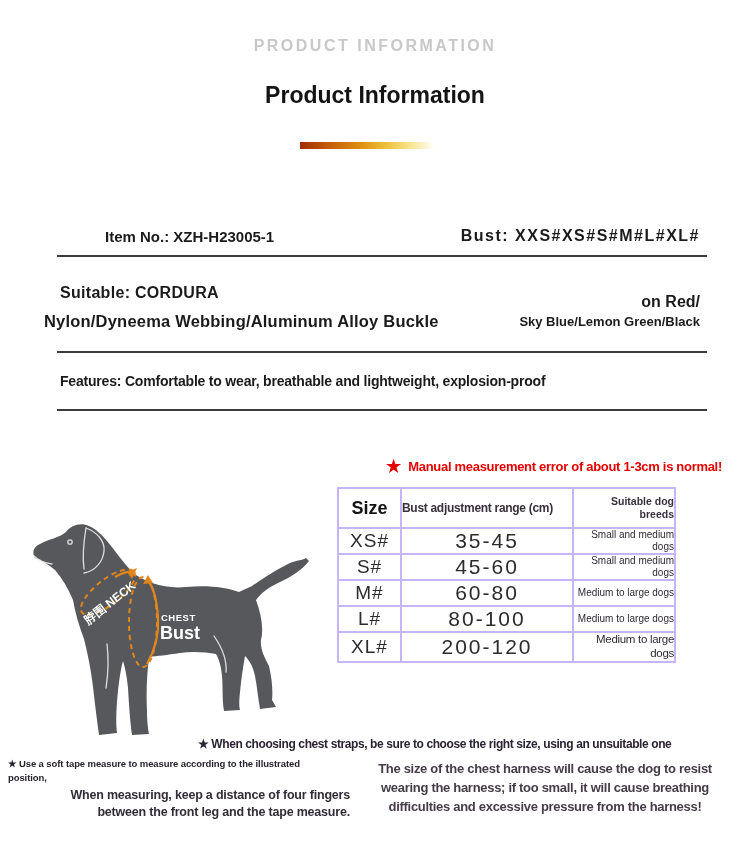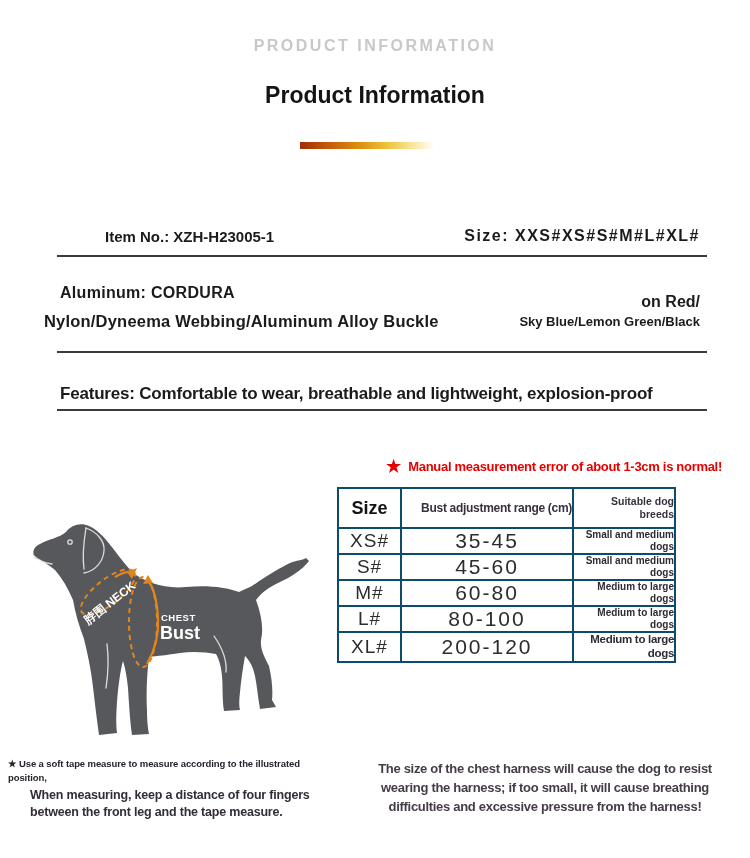--- a/index.html
+++ b/index.html
@@ -24,68 +24,68 @@
   .divider{position:absolute;left:57px;width:650px;height:2px;background:#3b3b3b;}
   .d1{top:255px;}.d2{top:351px;}.d3{top:409px;}
   .spec-text{position:absolute;font-weight:bold;color:#1b1b1b;white-space:nowrap;}
   .item-no{left:60px;top:228px;font-size:15px;margin-left:45px;}
   .size-line{right:50px;top:227px;font-size:16px;letter-spacing:1.5px;text-align:right;}
   .mat1{left:60px;top:284px;font-size:16px;letter-spacing:0.3px;}
   .mat2{left:44px;top:312px;font-size:16.5px;letter-spacing:0.2px;}
   .color1{right:50px;top:271px;font-size:16px;text-align:right;}
   .color2{right:50px;top:293px;font-size:16px;text-align:right;}
   .color3{right:50px;top:314px;font-size:13px;text-align:right;}
-  .features{left:60px;top:384px;font-size:17px;letter-spacing:-0.2px;}
+  .features{left:60px;top:373px;font-size:14px;letter-spacing:-0.2px;}
   
   .measure-warning{
     position:absolute;left:386px;top:458px;display:flex;align-items:center;gap:7px;
     color:#e60000;font-weight:bold;
   }
   .measure-warning .star{font-size:17px;line-height:1;}
   .measure-warning .txt{font-size:13px;letter-spacing:-0.3px;white-space:nowrap;}
   
   .size-table{position:absolute;left:337px;top:487px;border-collapse:collapse;}
-  .size-table td,.size-table th{border:2px solid #0c4a6e;padding:0;}
+  .size-table td,.size-table th{border:2px solid #c4b5fd;padding:0;}
   .size-table th{font-weight:bold;}
   .col-size{width:63px;}
   .col-range{width:172px;}
   .col-breeds{width:102px;}
   .th-size{font-size:18px;color:#141414;text-align:center;height:38px;}
-  .th-range{font-size:12px;letter-spacing:-0.3px;color:#38313d;text-align:right;}
+  .th-range{font-size:12px;letter-spacing:-0.3px;color:#38313d;text-align:left;}
   .th-breeds{font-size:10.5px;color:#38313d;text-align:right;padding:2px 5px 2px 2px;line-height:1.2;}
   .td-size{font-size:19px;font-weight:normal;letter-spacing:1px;color:#2c2c2c;text-align:center;}
   .td-range{font-size:21px;font-weight:normal;letter-spacing:2px;color:#2c2c2c;text-align:center;}
-  .td-breeds{font-size:10px;font-weight:bold;color:#2f2a33;text-align:right;padding:2px 5px 2px 4px;line-height:1.2;}
+  .td-breeds{font-size:10px;font-weight:normal;color:#2f2a33;text-align:right;padding:2px 5px 2px 4px;line-height:1.2;}
   .r-std{height:24px;}
   .r-xl{height:28px;}
   .r-xl .td-breeds{font-size:11.5px;letter-spacing:-0.3px;}
   
   .dog-figure{position:absolute;left:18px;top:492px;width:322px;height:256px;}
   
   .note{position:absolute;font-weight:bold;}
   .tape-note{left:8px;top:757px;font-size:9.5px;letter-spacing:-0.1px;color:#27222c;line-height:14px;}
-  .measuring-note{left:30px;top:787px;width:320px;text-align:left;font-size:12.5px;color:#332d38;line-height:17px;letter-spacing:-0.2px;}
+  .measuring-note{left:30px;top:787px;width:320px;text-align:right;font-size:12.5px;color:#332d38;line-height:17px;letter-spacing:-0.2px;}
   .choosing-note{left:198px;top:737px;font-size:12px;letter-spacing:-0.4px;color:#2b2533;white-space:nowrap;}
   .size-warning-note{left:340px;top:759px;width:410px;text-align:center;font-size:13px;letter-spacing:-0.3px;color:#453c48;line-height:19px;}
   .nowrap{white-space:nowrap;}
 </style>
 </head>
 <body>
 
 <div class="canvas">
 
   <div class="watermark">PRODUCT INFORMATION</div>
   <div class="page-title">Product Information</div>
   <div class="grad-bar"></div>
 
   <div class="spec-text item-no">Item No.: XZH-H23005-1</div>
-  <div class="spec-text size-line">Size: XXS#XS#S#M#L#XL#</div>
+  <div class="spec-text size-line">Bust: XXS#XS#S#M#L#XL#</div>
   <div class="divider d1"></div>
 
-  <div class="spec-text mat1">Aluminum: CORDURA</div>
+  <div class="spec-text mat1">Suitable: CORDURA</div>
   <div class="spec-text mat2">Nylon/Dyneema Webbing/Aluminum Alloy Buckle</div>
   <div class="spec-text color2">on Red/</div>
   <div class="spec-text color3">Sky Blue/Lemon Green/Black</div>
   <div class="divider d2"></div>
 
   <div class="spec-text features">Features: Comfortable to wear, breathable and lightweight, explosion-proof</div>
   <div class="divider d3"></div>
 
   <div class="measure-warning">
     <span class="star">★</span>
@@ -177,20 +177,21 @@
   <div class="note tape-note">
     <div class="nowrap">★ Use a soft tape measure to measure according to the illustrated</div>
     <div class="nowrap">position,</div>
   </div>
 
   <div class="note measuring-note">
     <div class="nowrap">When measuring, keep a distance of four fingers</div>
     <div class="nowrap">between the front leg and the tape measure.</div>
   </div>
 
+  <div class="note choosing-note">★ When choosing chest straps, be sure to choose the right size, using an unsuitable one</div>
 
   <div class="note size-warning-note">
     <div class="nowrap">The size of the chest harness will cause the dog to resist</div>
     <div class="nowrap">wearing the harness; if too small, it will cause breathing</div>
     <div class="nowrap">difficulties and excessive pressure from the harness!</div>
   </div>
 
 </div>
 
 </body></html>

